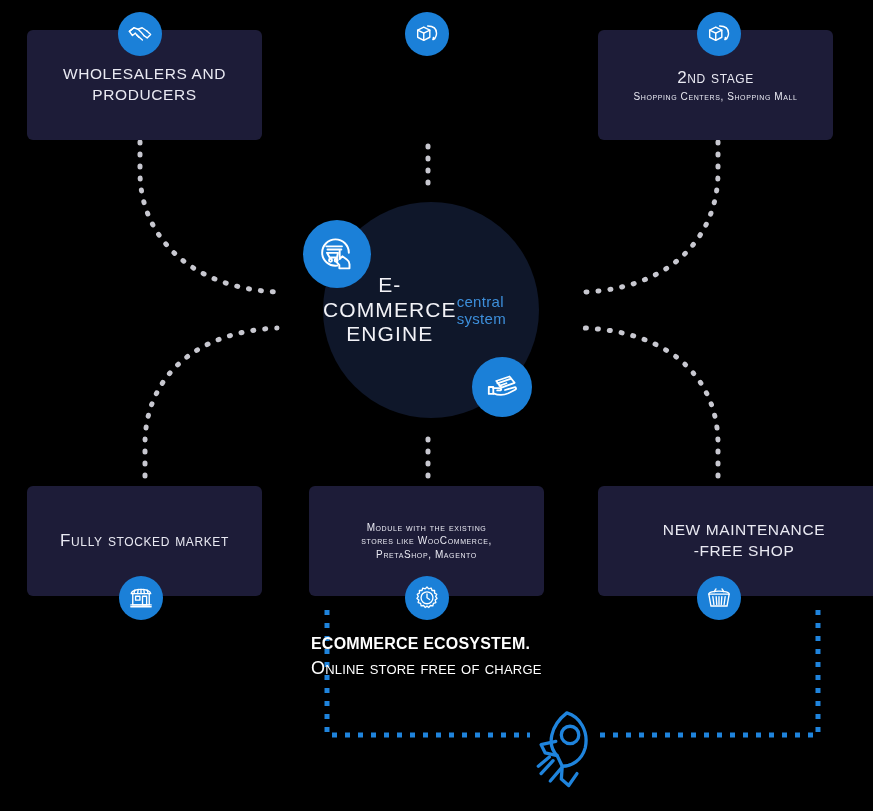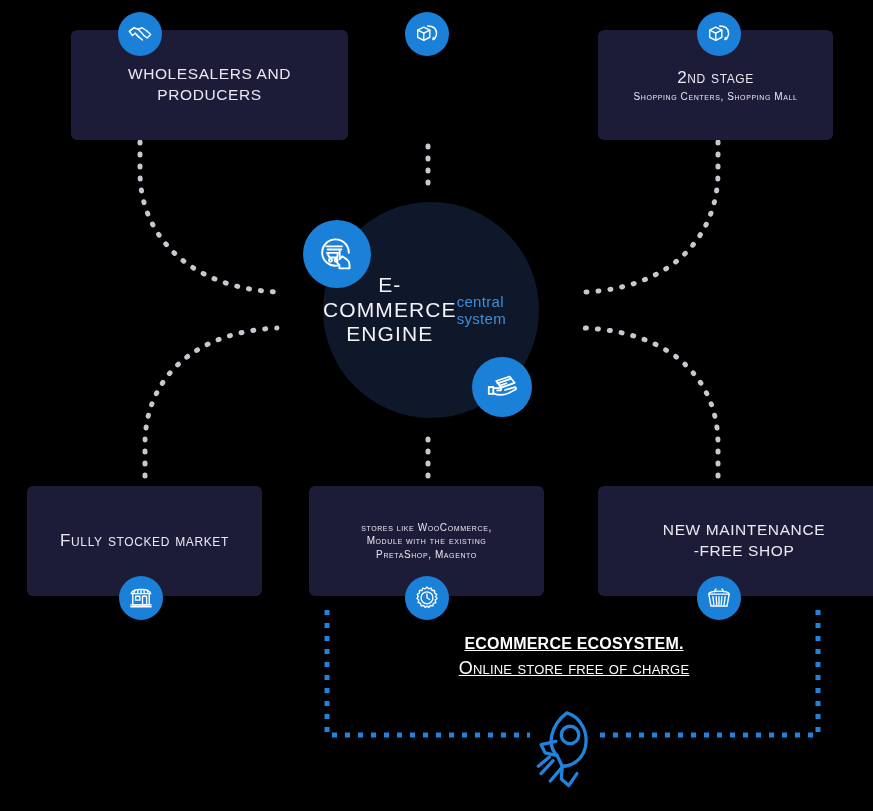--- a/index.html
+++ b/index.html
@@ -58,22 +58,22 @@
     position:absolute;border-radius:50%;
     background:#1b80d8;
     display:flex;align-items:center;justify-content:center;
     z-index:5;
   }
   .badge svg{display:block;}
 
   
   .bracket{position:absolute;left:0;top:0;width:873px;height:811px;pointer-events:none;}
   .eco-caption{
-    position:absolute;left:327px;top:632px;width:494px;
-    text-align:center;line-height:1.45;text-decoration:underline;
+    position:absolute;left:311px;top:632px;width:494px;
+    text-align:left;line-height:1.45;
   }
   .eco-caption .c1{display:block;font-size:16px;letter-spacing:.2px;font-weight:bold;}
   .eco-caption .c2{display:block;font-size:18px;letter-spacing:.2px;}
   .rocket{position:absolute;left:519px;top:700px;width:92px;height:92px;}
 </style>
 </head>
 <body>
 
 <div id="stage">
 
@@ -87,21 +87,21 @@
       <path d="M718,142 L718,172 C718,236 672,288 585,292"></path>
 
       <path d="M145,476 L145,444 C145,380 192,332 277,328"></path>
 
       <path d="M428,476 L428,436"></path>
 
       <path d="M718,476 L718,444 C718,380 672,332 585,328"></path>
     </g>
   </svg>
 
-  <div class="node" style="left:27px;top:30px;width:277px;height:110px;margin-left:44px;">
+  <div class="node" style="left:27px;top:30px;width:235px;height:110px;">
     <div class="txt">
       <span class="line l-main">WHOLESALERS AND PRODUCERS</span>
     </div>
   </div>
   <div class="badge" style="left:118px;top:12px;width:44px;height:44px;">
     <svg width="26" height="26" viewBox="0 0 24 24" fill="none" stroke="#fff" stroke-width="1.3" stroke-linecap="round" stroke-linejoin="round">
       <path d="M2.2 9.6 L6.4 6.2 L10.2 7.6 L14 6.2 L18.4 9.2"></path>
       <path d="M6.4 6.2 L2.2 9.6 L5.0 13.4 L7.6 11.3"></path>
       <path d="M18.4 9.2 L21.8 12.4 L18.6 15.6 L15.8 13.6"></path>
       <path d="M7.6 11.3 L10.6 14.2 L12.4 16.0 L14.2 17.6"></path>
@@ -178,22 +178,22 @@
       <path d="M6.4 4.6 L5.4 8.0 M9.4 4.1 L8.9 8.0 M12.0 4.0 L12.0 8.0 M14.6 4.1 L15.1 8.0 M17.6 4.6 L18.6 8.0"></path>
       <path d="M4.4 8.0 L4.4 18.4 L19.6 18.4 L19.6 8.0"></path>
       <path d="M2.6 18.4 L21.4 18.4 M2.6 20.1 L21.4 20.1"></path>
       <path d="M7.0 10.4 L11.0 10.4 L11.0 14.0 L7.0 14.0 Z"></path>
       <path d="M13.4 10.4 L17.2 10.4 L17.2 18.4 L13.4 18.4 Z"></path>
     </svg>
   </div>
 
   <div class="node" style="left:309px;top:486px;width:235px;height:110px;">
     <div class="txt">
+      <span class="line l-sub sc">Module with the existing</span>
       <span class="line l-sub sc">stores like WooCommerce,</span>
-      <span class="line l-sub sc">Module with the existing</span>
       <span class="line l-sub sc">PretaShop, Magento</span>
     </div>
   </div>
   <div class="badge" style="left:405px;top:576px;width:44px;height:44px;">
     <svg width="28" height="28" viewBox="0 0 24 24" fill="none" stroke="#fff" stroke-width="1.15" stroke-linecap="round" stroke-linejoin="round">
       <path d="M12 2.6 L13.5 4.2 L15.6 3.5 L16.3 5.6 L18.5 5.6 L18.5 7.8 L20.4 8.8 L19.4 10.7 L20.6 12.4 L19.0 13.8 L19.6 15.9 L17.5 16.6 L17.0 18.7 L14.9 18.4 L13.6 20.1 L12.0 19.0 L10.4 20.1 L9.1 18.4 L7.0 18.7 L6.5 16.6 L4.4 15.9 L5.0 13.8 L3.4 12.4 L4.6 10.7 L3.6 8.8 L5.5 7.8 L5.5 5.6 L7.7 5.6 L8.4 3.5 L10.5 4.2 Z"></path>
       <circle cx="12" cy="11.8" r="5.1"></circle>
       <path d="M12 8.6 L12 11.8 L14.2 13.3"></path>
     </svg>
   </div>

